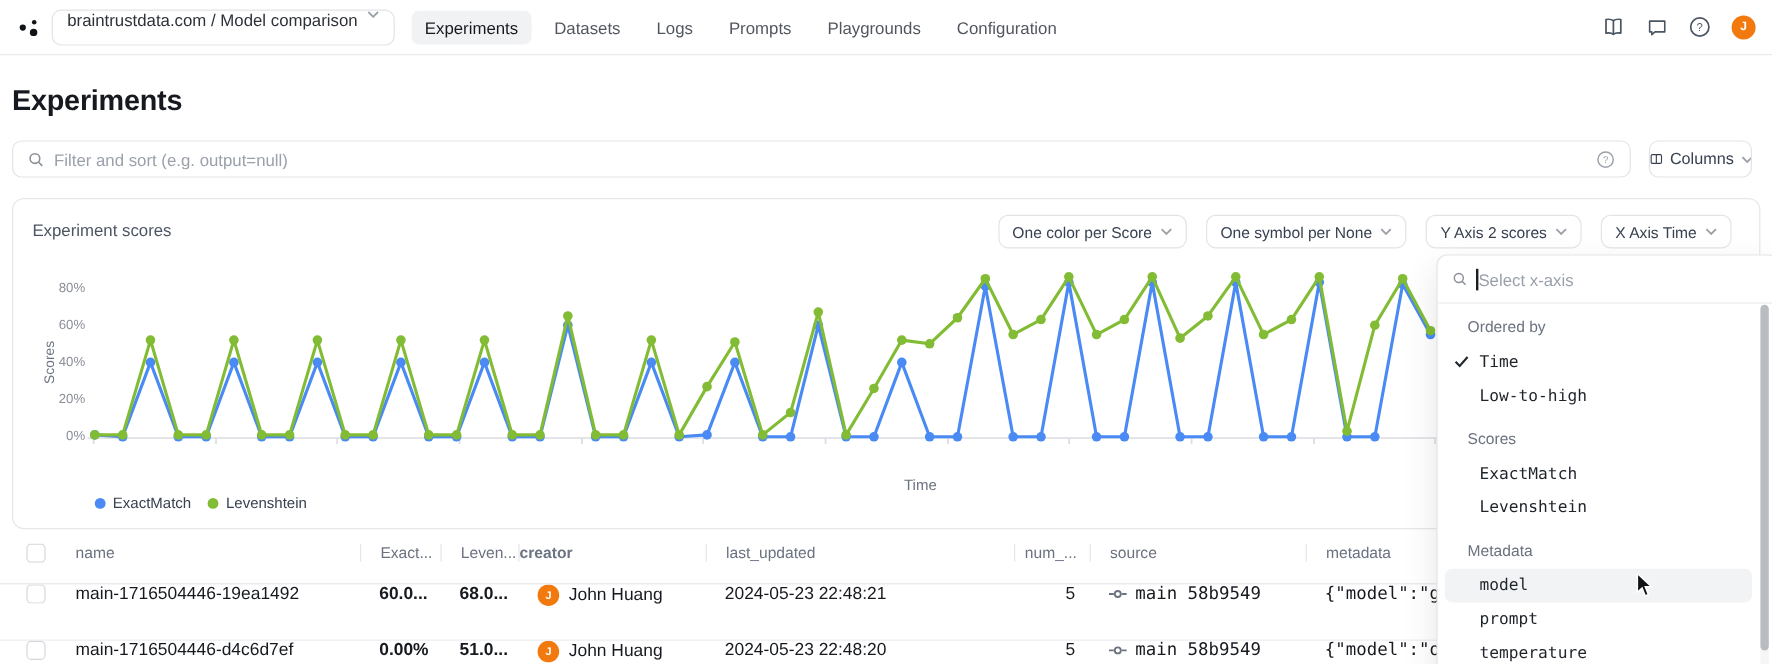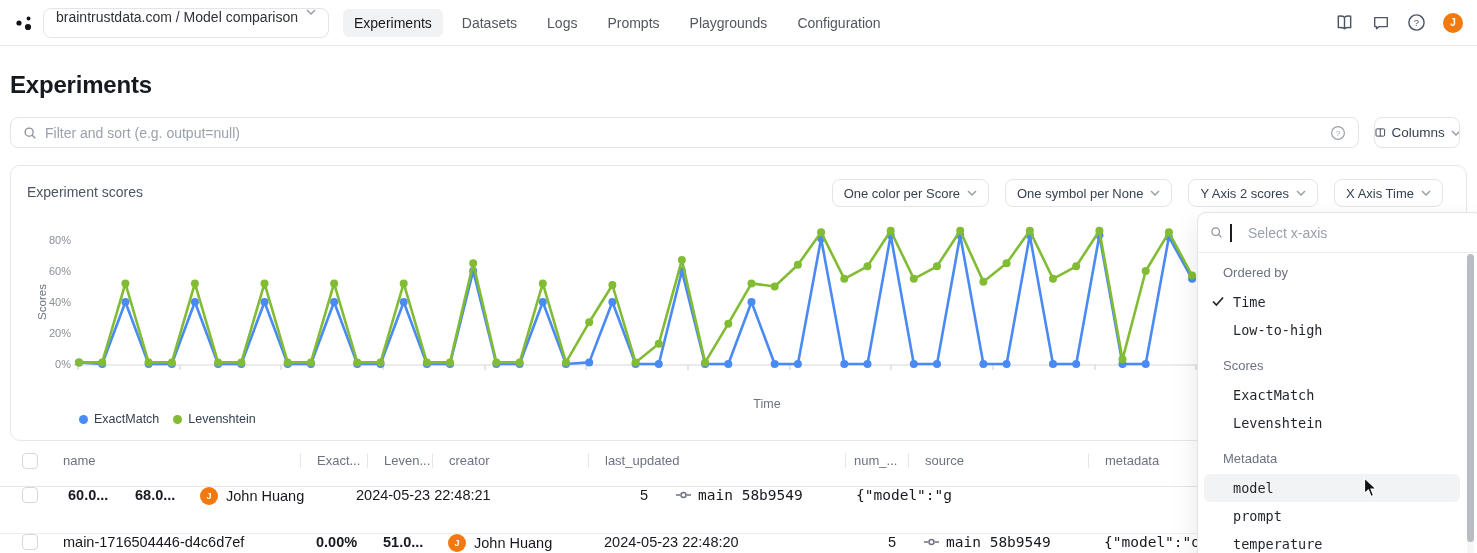--- a/index.html
+++ b/index.html
@@ -61,21 +61,21 @@
     margin-left:22px; cursor:pointer; flex:0 0 auto;}
   .score { font-weight:600; }
   .mono { font-family:"DejaVu Sans Mono", monospace; font-size:13.5px; color:#33383f; }
   .cavatar { width:18px; height:18px; border-radius:50%; background:#f2790d; color:#fff; font-size:9px;
     font-weight:700; display:flex; align-items:center; justify-content:center; margin-right:8px; flex:0 0 auto;}
 
   
   .dropdown { position:absolute; left:1197px; top:212px; width:286px; height:400px; background:#fff;
     border:1px solid #e4e5e8; border-radius:9px; box-shadow:0 12px 28px rgba(0,0,0,0.10); z-index:10;}
   .dd-search { height:40px; border-bottom:1px solid #ececee; display:flex; align-items:center; padding:0 12px; position:relative;}
-  .dd-search input { border:none; outline:none; flex:1; margin-left:25px; font-size:14px;
+  .dd-search input { border:none; outline:none; flex:1; margin-left:9px; font-size:14px;
     font-family:inherit; background:transparent;}
   .dd-search input::placeholder { color:#9aa1ab; }
   .dd-caret { position:absolute; left:32px; top:11px; width:1.5px; height:18px; background:#1a1d22; }
   .dd-list { padding:8px 22px 8px 6px; }
   .dd-label { font-size:13px; color:#6b7280; padding:0 0 0 7px; margin:14px 0 8px 12px; }
   .dd-label.first { margin-top:4px; }
   .dd-item { height:28px; display:flex; align-items:center; border-radius:6px; cursor:pointer;
     font-family:"DejaVu Sans Mono", monospace; font-size:13.5px; color:#1f242b; position:relative; padding-left:29px;}
   .dd-item.hl { background:#f2f3f4; }
   .dd-check { position:absolute; left:8px; top:8px; }
@@ -318,30 +318,31 @@
 </div>
 
 <div class="tbl" id="table">
     <div class="trow thead">
       <div class="tc" style="width: 52px;">
         <span class="cb"></span>
       </div>
       <div class="tc" style="width: 248px; padding-left: 11px;">name</div>
       <div class="tc sep" style="width: 67px; padding-left: 16px;">Exact...</div>
       <div class="tc sep" style="width: 65px; padding-left: 16px;">Leven...</div>
-      <div class="tc sep" style="width: 156px; padding-left: 16px;">creator</div>
+      <div class="tc sep" style="width: 156px;  font-weight: bold;">creator</div>
       <div class="tc sep" style="width: 257px; padding-left: 16px;">last_updated</div>
       <div class="tc sep" style="width: 63px; padding-left: 8px;">num_...</div>
       <div class="tc sep" style="width: 180px; padding-left: 16px;">source</div>
       <div class="tc sep" style="width: 389px; padding-left: 16px;">metadata</div>
     </div>
     <div class="trow tdata">
       <div class="tc" style="width: 52px;">
         <span class="cb"></span>
       </div>
+      <div class="tc" style="width: 248px; padding-left: 11px;">main-1716504446-19ea1492</div>
       <div class="tc score" style="width: 67px; padding-left: 16px;">60.0...</div>
       <div class="tc score" style="width: 65px; padding-left: 16px;">68.0...</div>
       <div class="tc" style="width: 156px; padding-left: 16px;">
         <span class="cavatar">J</span>
         <span>John Huang</span>
       </div>
       <div class="tc" style="width: 257px; padding-left: 16px;">2024-05-23 22:48:21</div>
       <div class="tc" style="width: 63px; padding-left: 0px; justify-content: flex-end; padding-right: 12px;">5</div>
       <div class="tc mono" style="width: 180px; padding-left: 16px;">
         <svg width="15" height="12" viewBox="0 0 15 12" style="margin-right:7px">

